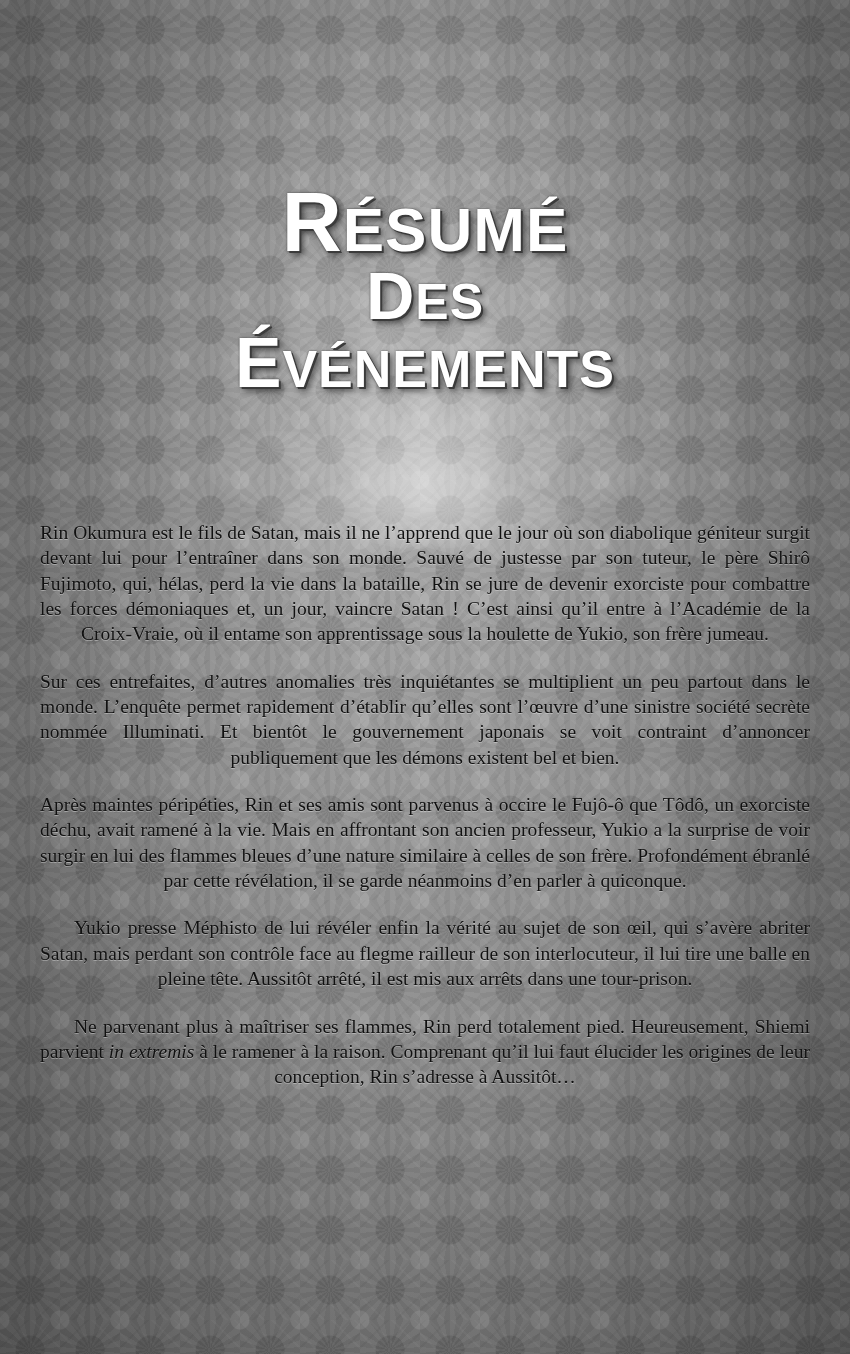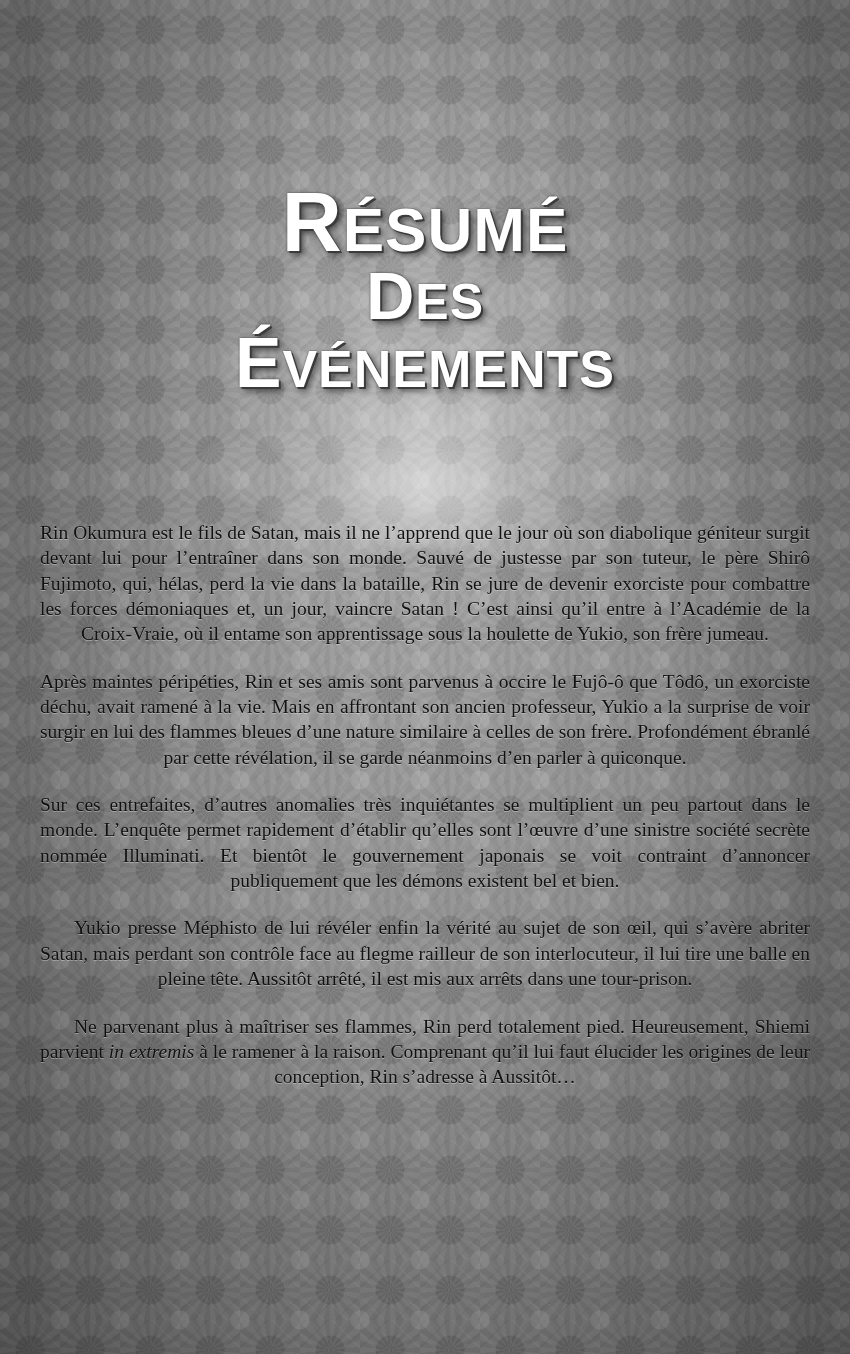--- a/index.html
+++ b/index.html
@@ -152,21 +152,21 @@
   <div class="bg-vignette"></div>
 
   <div class="title-block">
     <div class="title-line tl1"><span class="cap">R</span><span>ÉSUMÉ</span></div>
     <div class="title-line tl2"><span class="cap">D</span><span>ES</span></div>
     <div class="title-line tl3"><span class="cap">É</span><span>VÉNEMENTS</span></div>
   </div>
 
   <div class="content">
     <p class="para">Rin Okumura est le fils de Satan, mais il ne l’apprend que le jour où son diabolique géniteur surgit devant lui pour l’entraîner dans son monde. Sauvé de justesse par son tuteur, le père Shirô Fujimoto, qui, hélas, perd la vie dans la bataille, Rin se jure de devenir exorciste pour combattre les forces démoniaques et, un jour, vaincre Satan ! C’est ainsi qu’il entre à l’Académie de la Croix-Vraie, où il entame son apprentissage sous la houlette de Yukio, son frère jumeau.</p>
+    <p class="para">Sur ces entrefaites, d’autres anomalies très inquiétantes se multiplient un peu partout dans le monde. L’enquête permet rapidement d’établir qu’elles sont l’œuvre d’une sinistre société secrète nommée Illuminati. Et bientôt le gouvernement japonais se voit contraint d’annoncer publiquement que les démons existent bel et bien.</p>
     <p class="para">Après maintes péripéties, Rin et ses amis sont parvenus à occire le Fujô-ô que Tôdô, un exorciste déchu, avait ramené à la vie. Mais en affrontant son ancien professeur, Yukio a la surprise de voir surgir en lui des flammes bleues d’une nature similaire à celles de son frère. Profondément ébranlé par cette révélation, il se garde néanmoins d’en parler à quiconque.</p>
-    <p class="para">Sur ces entrefaites, d’autres anomalies très inquiétantes se multiplient un peu partout dans le monde. L’enquête permet rapidement d’établir qu’elles sont l’œuvre d’une sinistre société secrète nommée Illuminati. Et bientôt le gouvernement japonais se voit contraint d’annoncer publiquement que les démons existent bel et bien.</p>
     <p class="para indent">Yukio presse Méphisto de lui révéler enfin la vérité au sujet de son œil, qui s’avère abriter Satan, mais perdant son contrôle face au flegme railleur de son interlocuteur, il lui tire une balle en pleine tête. Aussitôt arrêté, il est mis aux arrêts dans une tour-prison.</p>
     <p class="para indent">
       <span>Ne parvenant plus à maîtriser ses flammes, Rin perd totalement pied. Heureusement, Shiemi parvient </span><em>in extremis</em><span> à le ramener à la raison. Comprenant qu’il lui faut élucider les origines de leur conception, Rin s’adresse à Aussitôt…</span>
     </p>
   </div>
 
 </div>
 
 </body></html>

